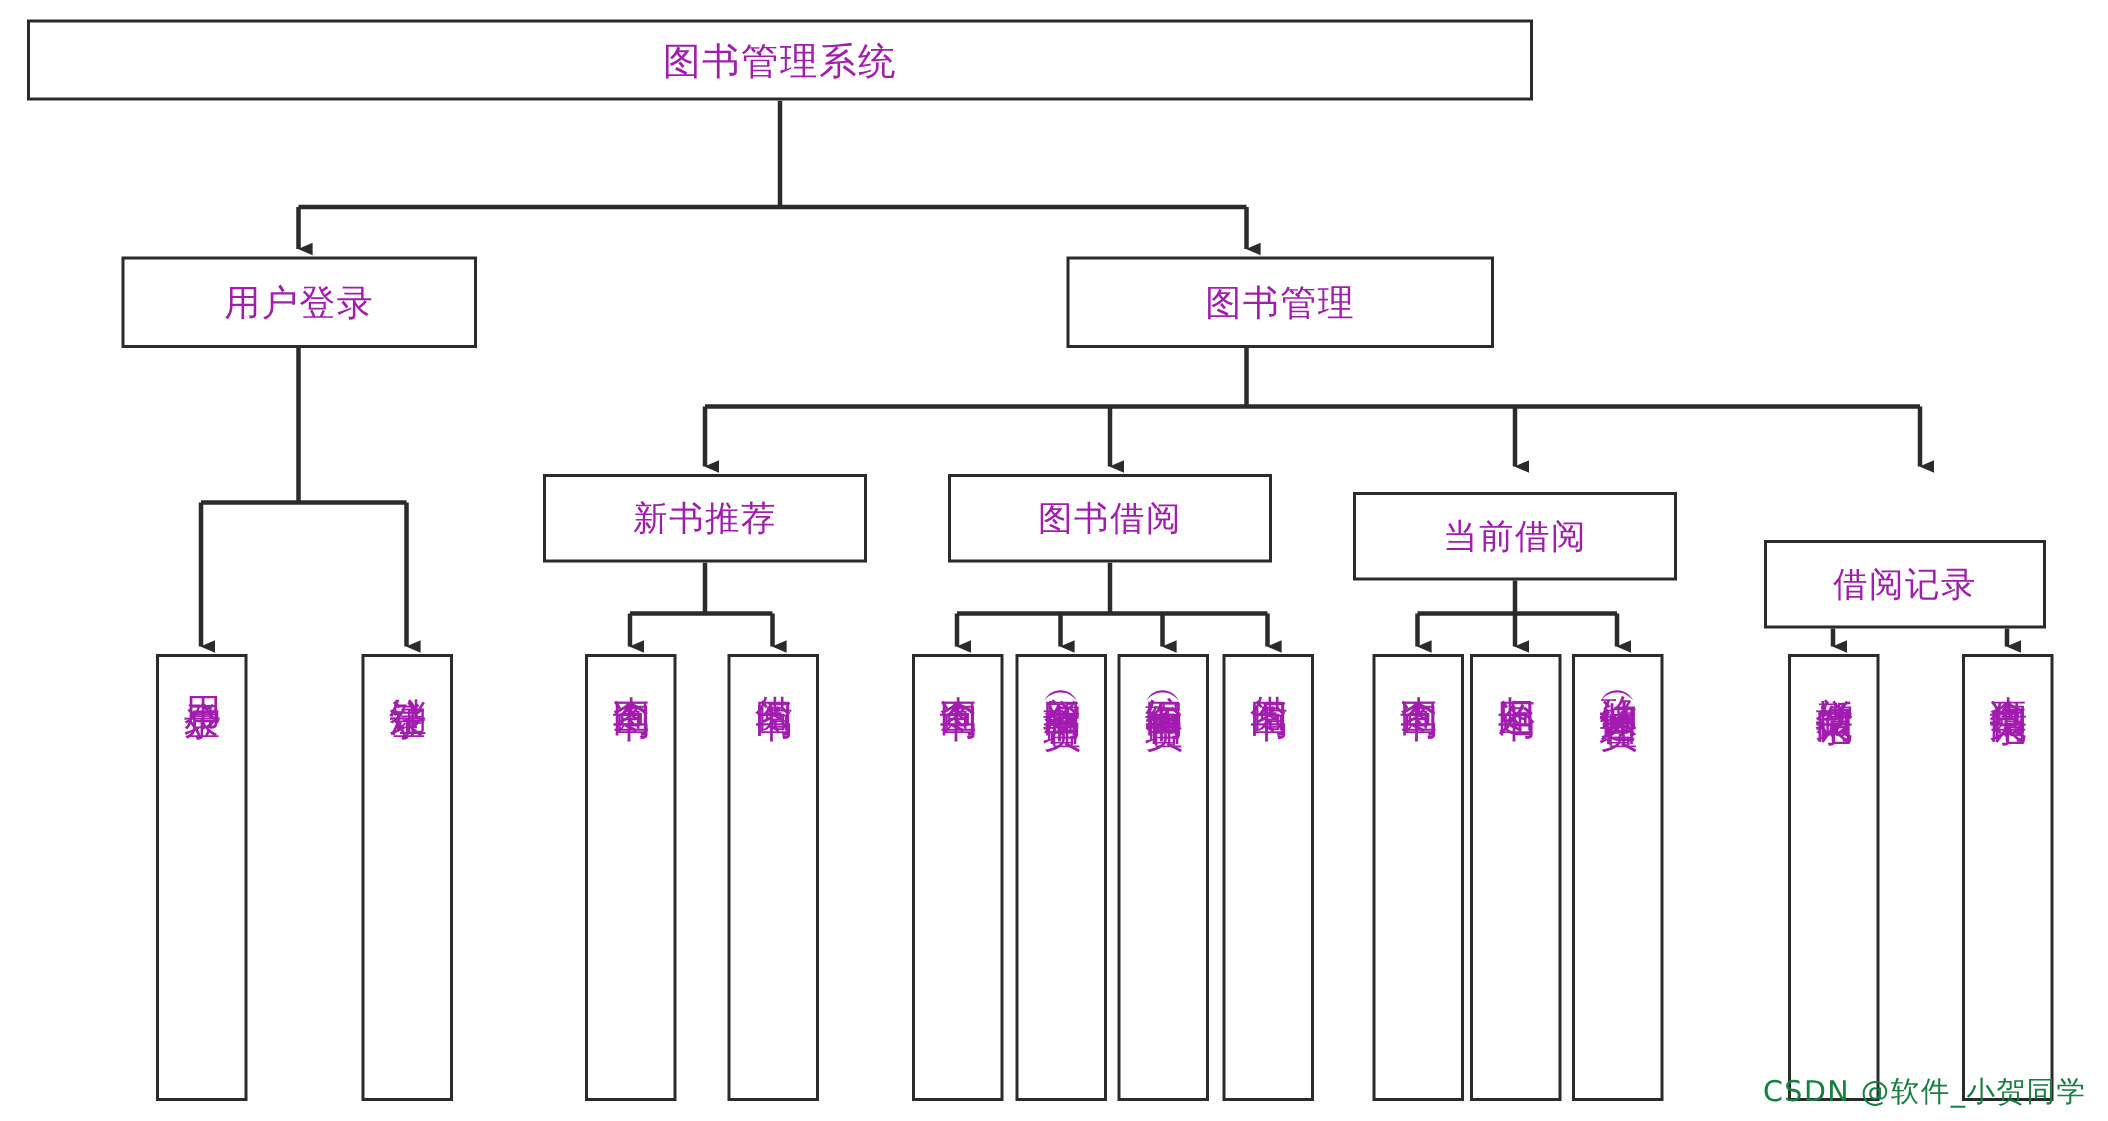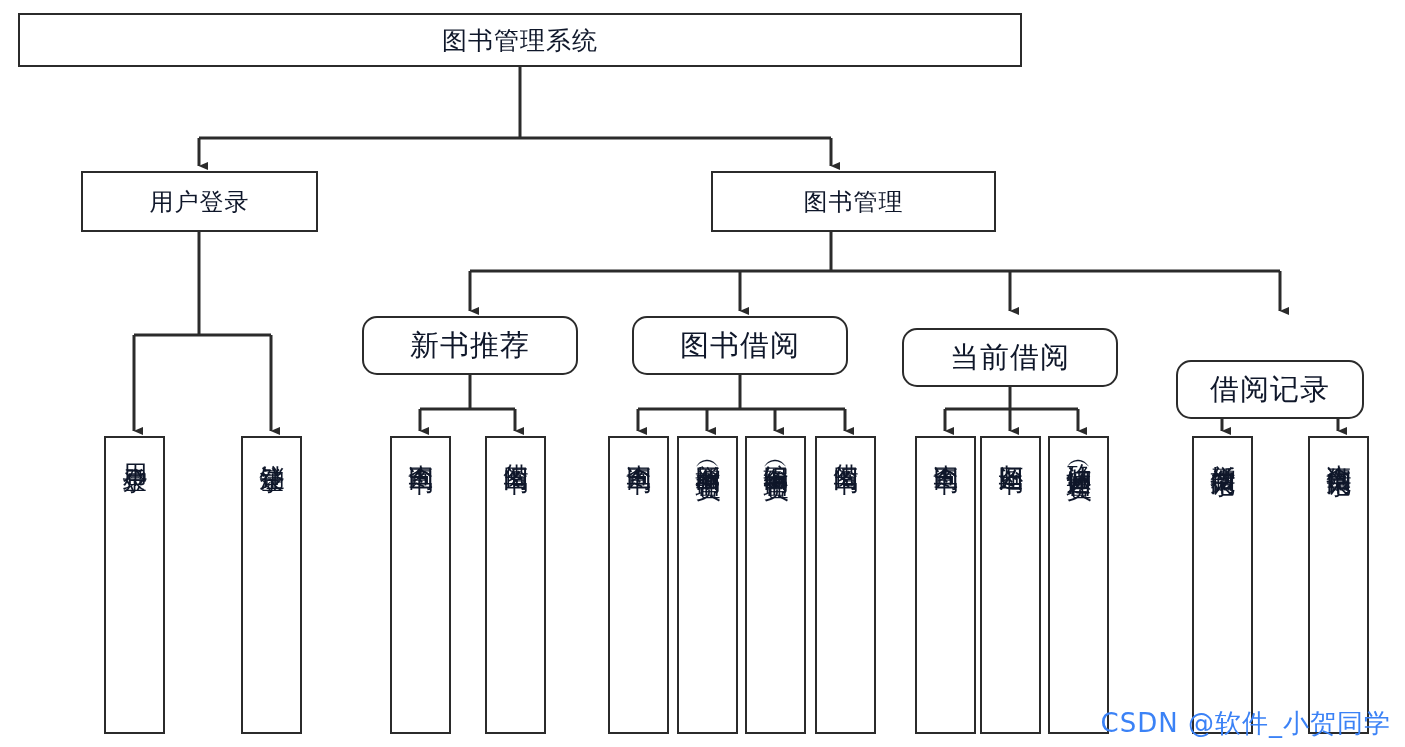--- a/index.html
+++ b/index.html
@@ -13,26 +13,26 @@
   }
   #diagram{position:absolute;left:0;top:0;width:1405px;height:747px;}
   .node{
     position:absolute;
     box-sizing:border-box;
     border:2.5px solid #2b2b2b;
     background:#ffffff;
     display:flex;
     align-items:center;
     justify-content:center;
-    color:#0f172a;
+    color:#a21caf;
     letter-spacing:1px;
   }
   .node.root{font-size:25px;}
   .node.lvl2{font-size:24px;}
-  .node.lvl3{font-size:29px;border-radius:15px;}
+  .node.lvl3{font-size:23px;}
   .node.leaf{
     font-size:25px;
     align-items:flex-start;
     justify-content:center;
     padding-top:6px;
   }
   .vtext{
     writing-mode:vertical-rl;
     text-orientation:upright;
     line-height:1.12;
@@ -41,22 +41,22 @@
     display:block;
   }
   svg.links{
     position:absolute;left:0;top:0;width:1405px;height:747px;
     pointer-events:none;
   }
   .watermark{
     position:absolute;
     right:14px;
     bottom:6px;
-    font-size:26px;
-    color:#3b82f6;
+    font-size:19px;
+    color:#15803d;
     letter-spacing:1px;
     white-space:nowrap;
     font-family:"DejaVu Sans","Liberation Sans",sans-serif;
   }
 </style>
 </head>
 <body>
 
 <div id="diagram">
 

